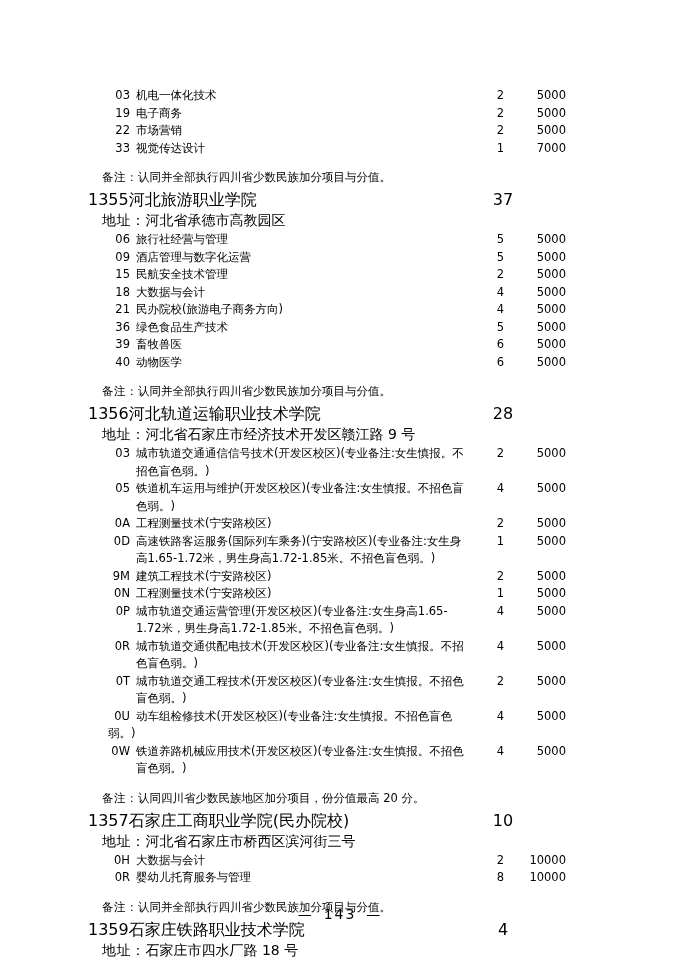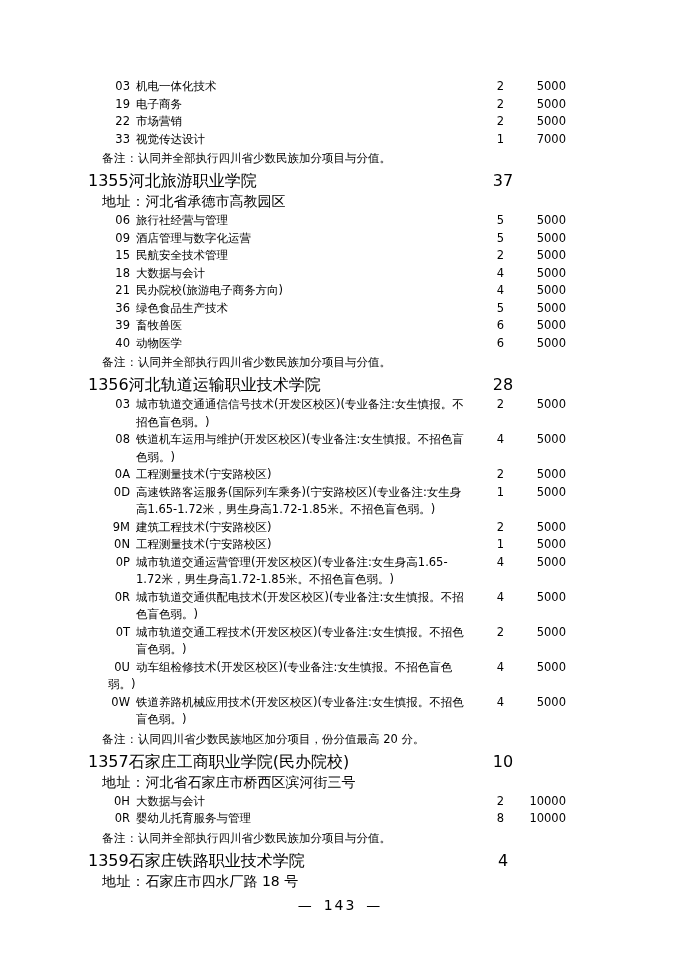--- a/index.html
+++ b/index.html
@@ -11,21 +11,21 @@
     height: 961px;
     background: #ffffff;
     font-family: "DejaVu Sans", "Liberation Sans", sans-serif;
     color: #000000;
     position: relative;
     overflow: hidden;
   }
   .page {
     position: absolute;
     left: 0;
-    top: 0;
+    top: 9px;
     width: 680px;
     height: 728px;
     padding: 0;
   }
   .content {
     position: absolute;
     left: 88px;
     top: 78px;
     width: 478px;
   }
@@ -108,21 +108,21 @@
   }
   .addr .lbl {
     letter-spacing: 0.5px;
   }
 
   
   .note {
     font-size: 11.5px;
     line-height: 19px;
     padding-left: 14px;
-    margin-top: 1px;
+    margin-top: 11px;
   }
   .note .lbl {
     letter-spacing: 0.5px;
   }
 
   .block {
     margin-bottom: 0px;
   }
 
   
@@ -226,28 +226,29 @@
       <div class="note"><span class="lbl">备注：</span><span>认同并全部执行四川省少数民族加分项目与分值。</span></div>
     </div>
 
     <div class="block">
       <div class="school">
         <div class="scode">1356</div>
         <div class="sname">河北轨道运输职业技术学院</div>
         <div class="splan">28</div>
         <div class="sfee"></div>
       </div>
+      <div class="addr"><span class="lbl">地址：</span><span>河北省石家庄市经济技术开发区赣江路 9 号</span></div>
 
       <div class="row major wrap">
         <div class="name"><span class="code">03</span><span class="title">城市轨道交通通信信号技术(开发区校区)(专业备注:女生慎报。不招色盲色弱。)</span></div>
         <div class="num">2</div>
         <div class="fee">5000</div>
       </div>
       <div class="row major wrap">
-        <div class="name"><span class="code">08</span><span class="title">铁道机车运用与维护(开发区校区)(专业备注:女生慎报。不招色盲色弱。)</span></div>
+        <div class="name"><span class="code">05</span><span class="title">铁道机车运用与维护(开发区校区)(专业备注:女生慎报。不招色盲色弱。)</span></div>
         <div class="num">4</div>
         <div class="fee">5000</div>
       </div>
       <div class="row major">
         <div class="name"><span class="code">0A</span><span class="title">工程测量技术(宁安路校区)</span></div>
         <div class="num">2</div>
         <div class="fee">5000</div>
       </div>
       <div class="row major wrap">
         <div class="name"><span class="code">0D</span><span class="title">高速铁路客运服务(国际列车乘务)(宁安路校区)(专业备注:女生身高1.65-1.72米，男生身高1.72-1.85米。不招色盲色弱。)</span></div>

